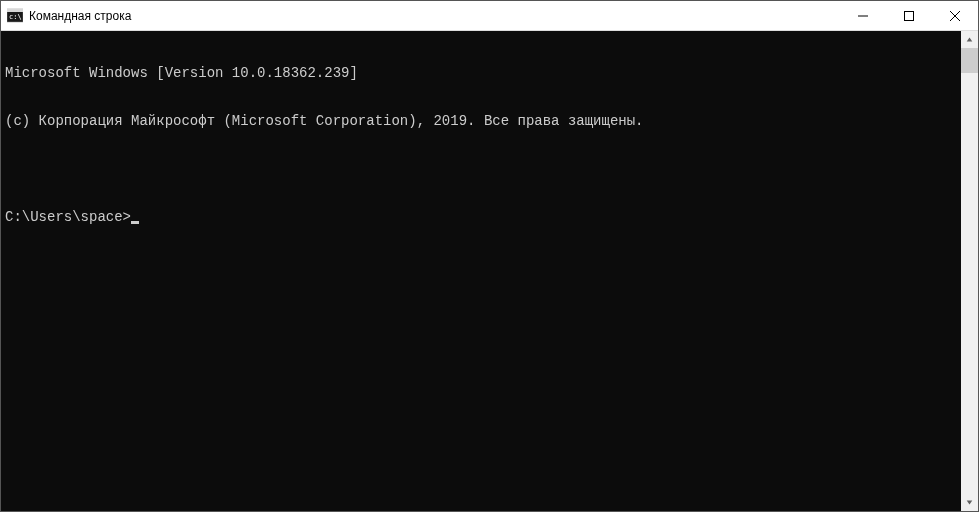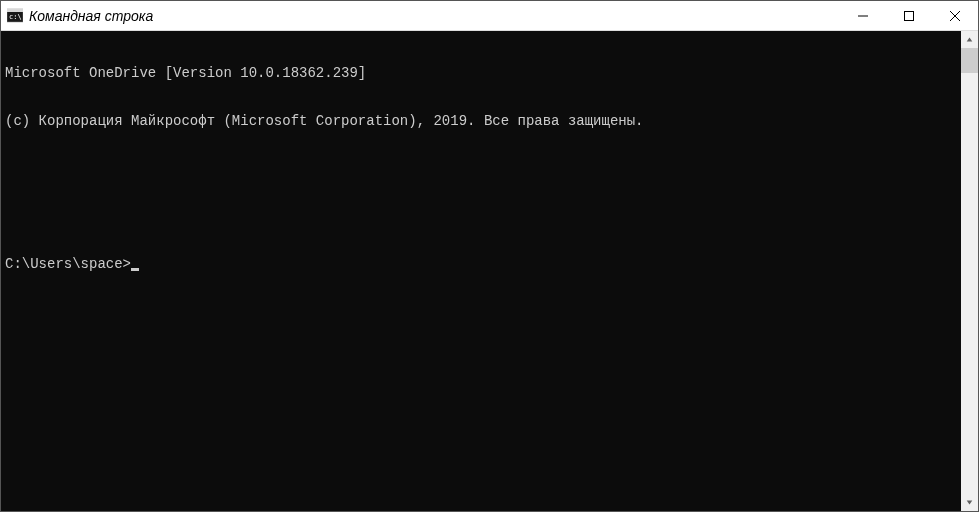--- a/index.html
+++ b/index.html
@@ -40,23 +40,22 @@
       height: 16px;
       display: flex;
       align-items: center;
       justify-content: center;
     }
     .app-icon svg {
       width: 16px;
       height: 16px;
     }
     .title-text {
-      font-size: 14px;
+      font-size: 12px;
       color: #000000;
-      font-style: italic;
     }
     .titlebar-right {
       display: flex;
       height: 100%;
     }
     .win-btn {
       width: 46px;
       height: 100%;
       display: flex;
       align-items: center;
@@ -85,21 +84,20 @@
       line-height: 16px;
       padding: 2px 4px;
       white-space: pre;
       overflow: hidden;
     }
     .terminal-line {
       display: block;
     }
     .prompt-line {
       display: flex;
-      margin-top: 47px;
     }
     .cursor {
       display: inline-block;
       width: 8px;
       height: 3px;
       background: #cccccc;
       margin-top: 12px;
       vertical-align: bottom;
     }
     .scrollbar {
@@ -168,21 +166,21 @@
       <button class="win-btn close">
         <svg viewBox="0 0 10 10">
             <line x1="0" y1="0" x2="10" y2="10" stroke="#000000" stroke-width="1"></line>
             <line x1="10" y1="0" x2="0" y2="10" stroke="#000000" stroke-width="1"></line>
           </svg>
       </button>
     </div>
   </div>
   <div class="content-area">
     <div class="terminal">
-      <span class="terminal-line">Microsoft OneDrive [Version 10.0.18362.239]</span>
+      <span class="terminal-line">Microsoft Windows [Version 10.0.18362.239]</span>
       <span class="terminal-line">(c) Корпорация Майкрософт (Microsoft Corporation), 2019. Все права защищены.</span>
       <div class="empty-line"></div>
       <div class="prompt-line">
         <span>C:\Users\space&gt;</span><span class="cursor"></span>
       </div>
     </div>
     <div class="scrollbar">
       <button class="scroll-btn">
         <svg viewBox="0 0 10 10">
             <polygon points="5,2 9,8 1,8" fill="#606060"></polygon>

